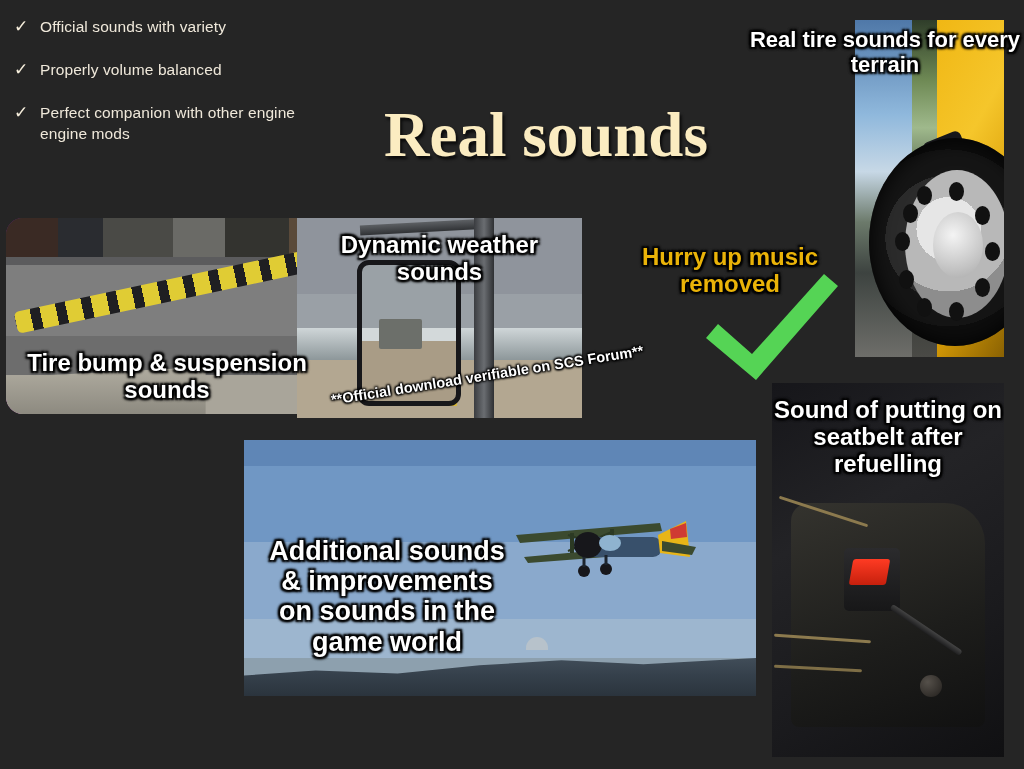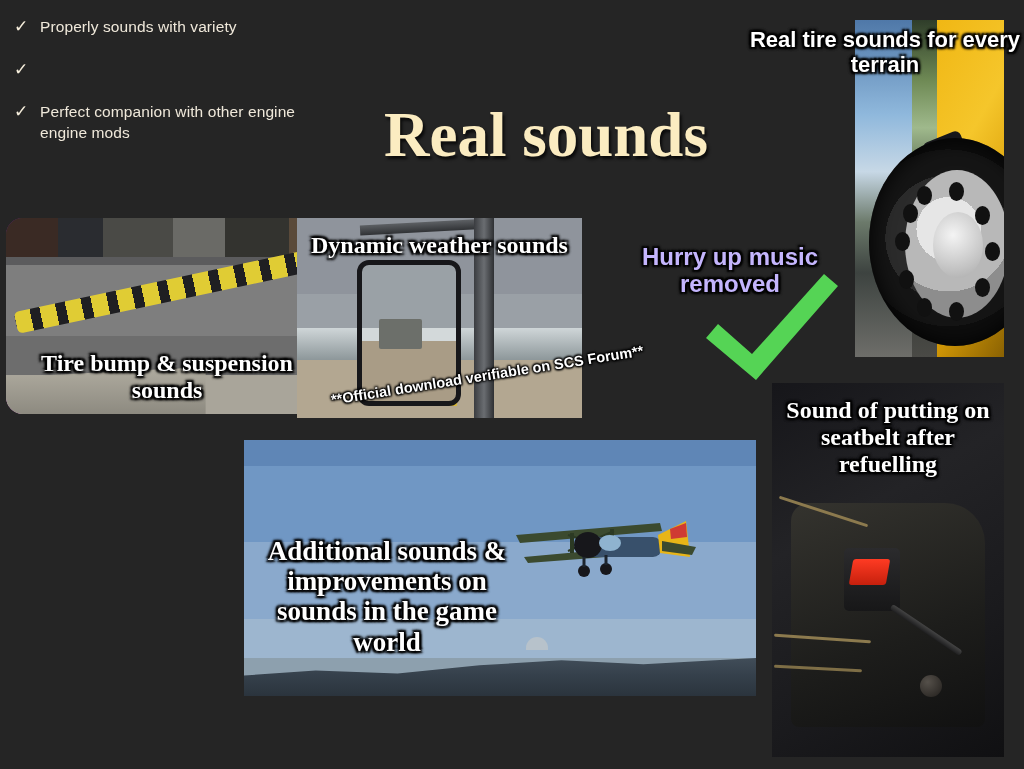--- a/index.html
+++ b/index.html
@@ -29,21 +29,21 @@
     text-align:center;
     font-family:"Liberation Serif",serif;
     font-weight:bold;
     font-size:63px;line-height:70px;
     color:#fbecc1;
     text-shadow:2px 3px 3px rgba(0,0,0,.75);
     white-space:nowrap;
   }
 
   
-  .panel{position:absolute;overflow:hidden;background:#a21caf;font-family:Liberation Serif, serif;}
+  .panel{position:absolute;overflow:hidden;background:#a21caf;}
   .panel .photo{position:absolute;left:0;top:0;width:100%;height:100%;}
 
   .cap{
     position:absolute;left:0;right:0;
     text-align:center;
     color:#ffffff;font-weight:bold;
     text-shadow:
       0 0 4px #000, 0 0 4px #000,
       2px 2px 2px #000, -2px 2px 2px #000,
       2px -2px 2px #000, -2px -2px 2px #000;
@@ -108,21 +108,21 @@
     position:absolute;left:330px;top:392px;
     transform:rotate(-9deg);transform-origin:left top;
     color:#fff;font-size:14.5px;font-weight:bold;white-space:nowrap;
     text-shadow:0 0 3px #000,1px 1px 2px #000,-1px 1px 2px #000,1px -1px 2px #000,-1px -1px 2px #000;
     z-index:9;
   }
 
   
   #hurry-block{position:absolute;left:600px;top:243px;width:260px;text-align:center;}
   #hurry-cap{
-    position:relative;color:#c4b5fd;font-weight:bold;font-size:24px;line-height:1.13;
+    position:relative;color:#eab308;font-weight:bold;font-size:24px;line-height:1.13;
     text-shadow:0 0 4px #000,2px 2px 2px #000,-2px 2px 2px #000,2px -2px 2px #000,-2px -2px 2px #000;
   }
   #check-mark{
     position:absolute;left:698px;top:268px;width:148px;height:118px;z-index:4;
   }
 
   
   #ai-panel{left:6px;top:440px;width:208px;height:308px;}
   .ai-sky{position:absolute;inset:0;background:linear-gradient(#9cc2e0 0 42%,#b4cfe4 42% 62%,#5c6a57 62% 74%,#4c4c4c 74% 100%);}
   .ai-trees{position:absolute;left:0;top:0;width:100%;height:62%;
@@ -172,25 +172,26 @@
 </style>
 </head>
 <body style="background: rgb(37, 37, 37);">
 
 <div class="stage">
 
   <div class="feature-list">
 
     <div class="feat-row">
       <span class="feat-check">✓</span>
-      <span class="feat-text">Properly sounds with variety</span>
+      <span class="feat-text">Official sounds with variety</span>
     </div>
 
     <div class="feat-row">
       <span class="feat-check">✓</span>
+      <span class="feat-text">Properly volume balanced</span>
     </div>
 
     <div class="feat-row">
       <span class="feat-check">✓</span>
       <span class="feat-text">Perfect companion with other engine engine mods</span>
     </div>
 
   </div>
 
   <div class="main-title">Real sounds</div>

